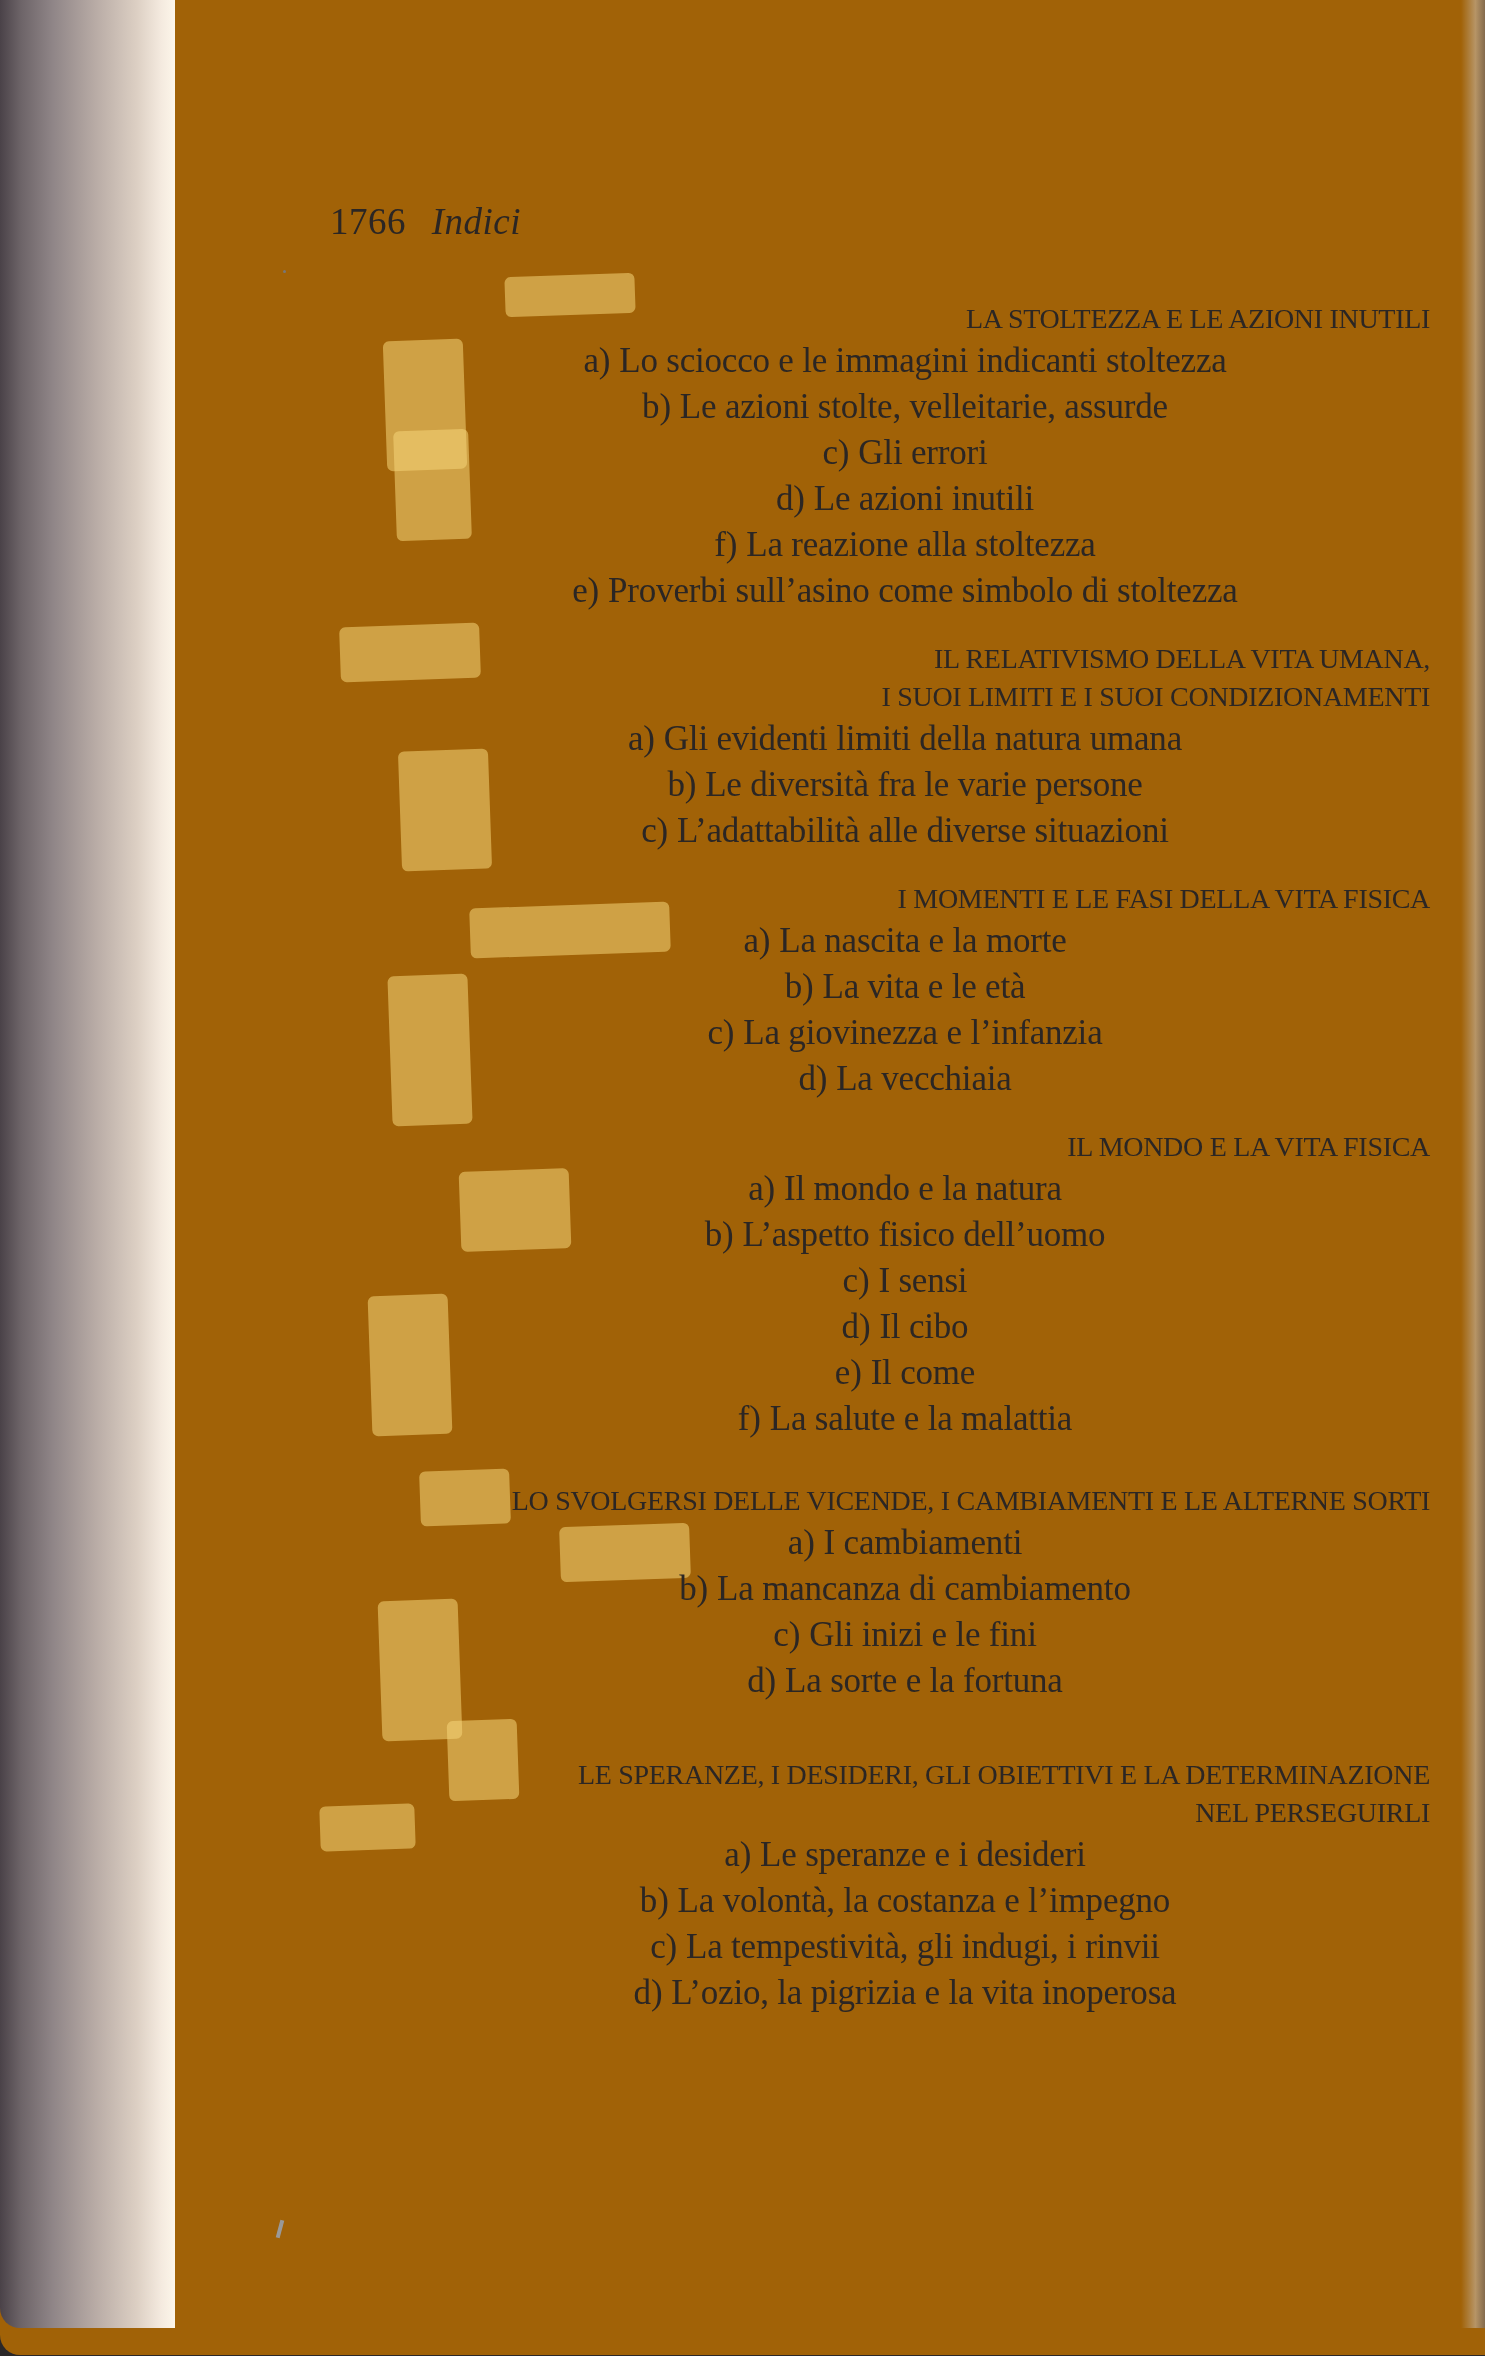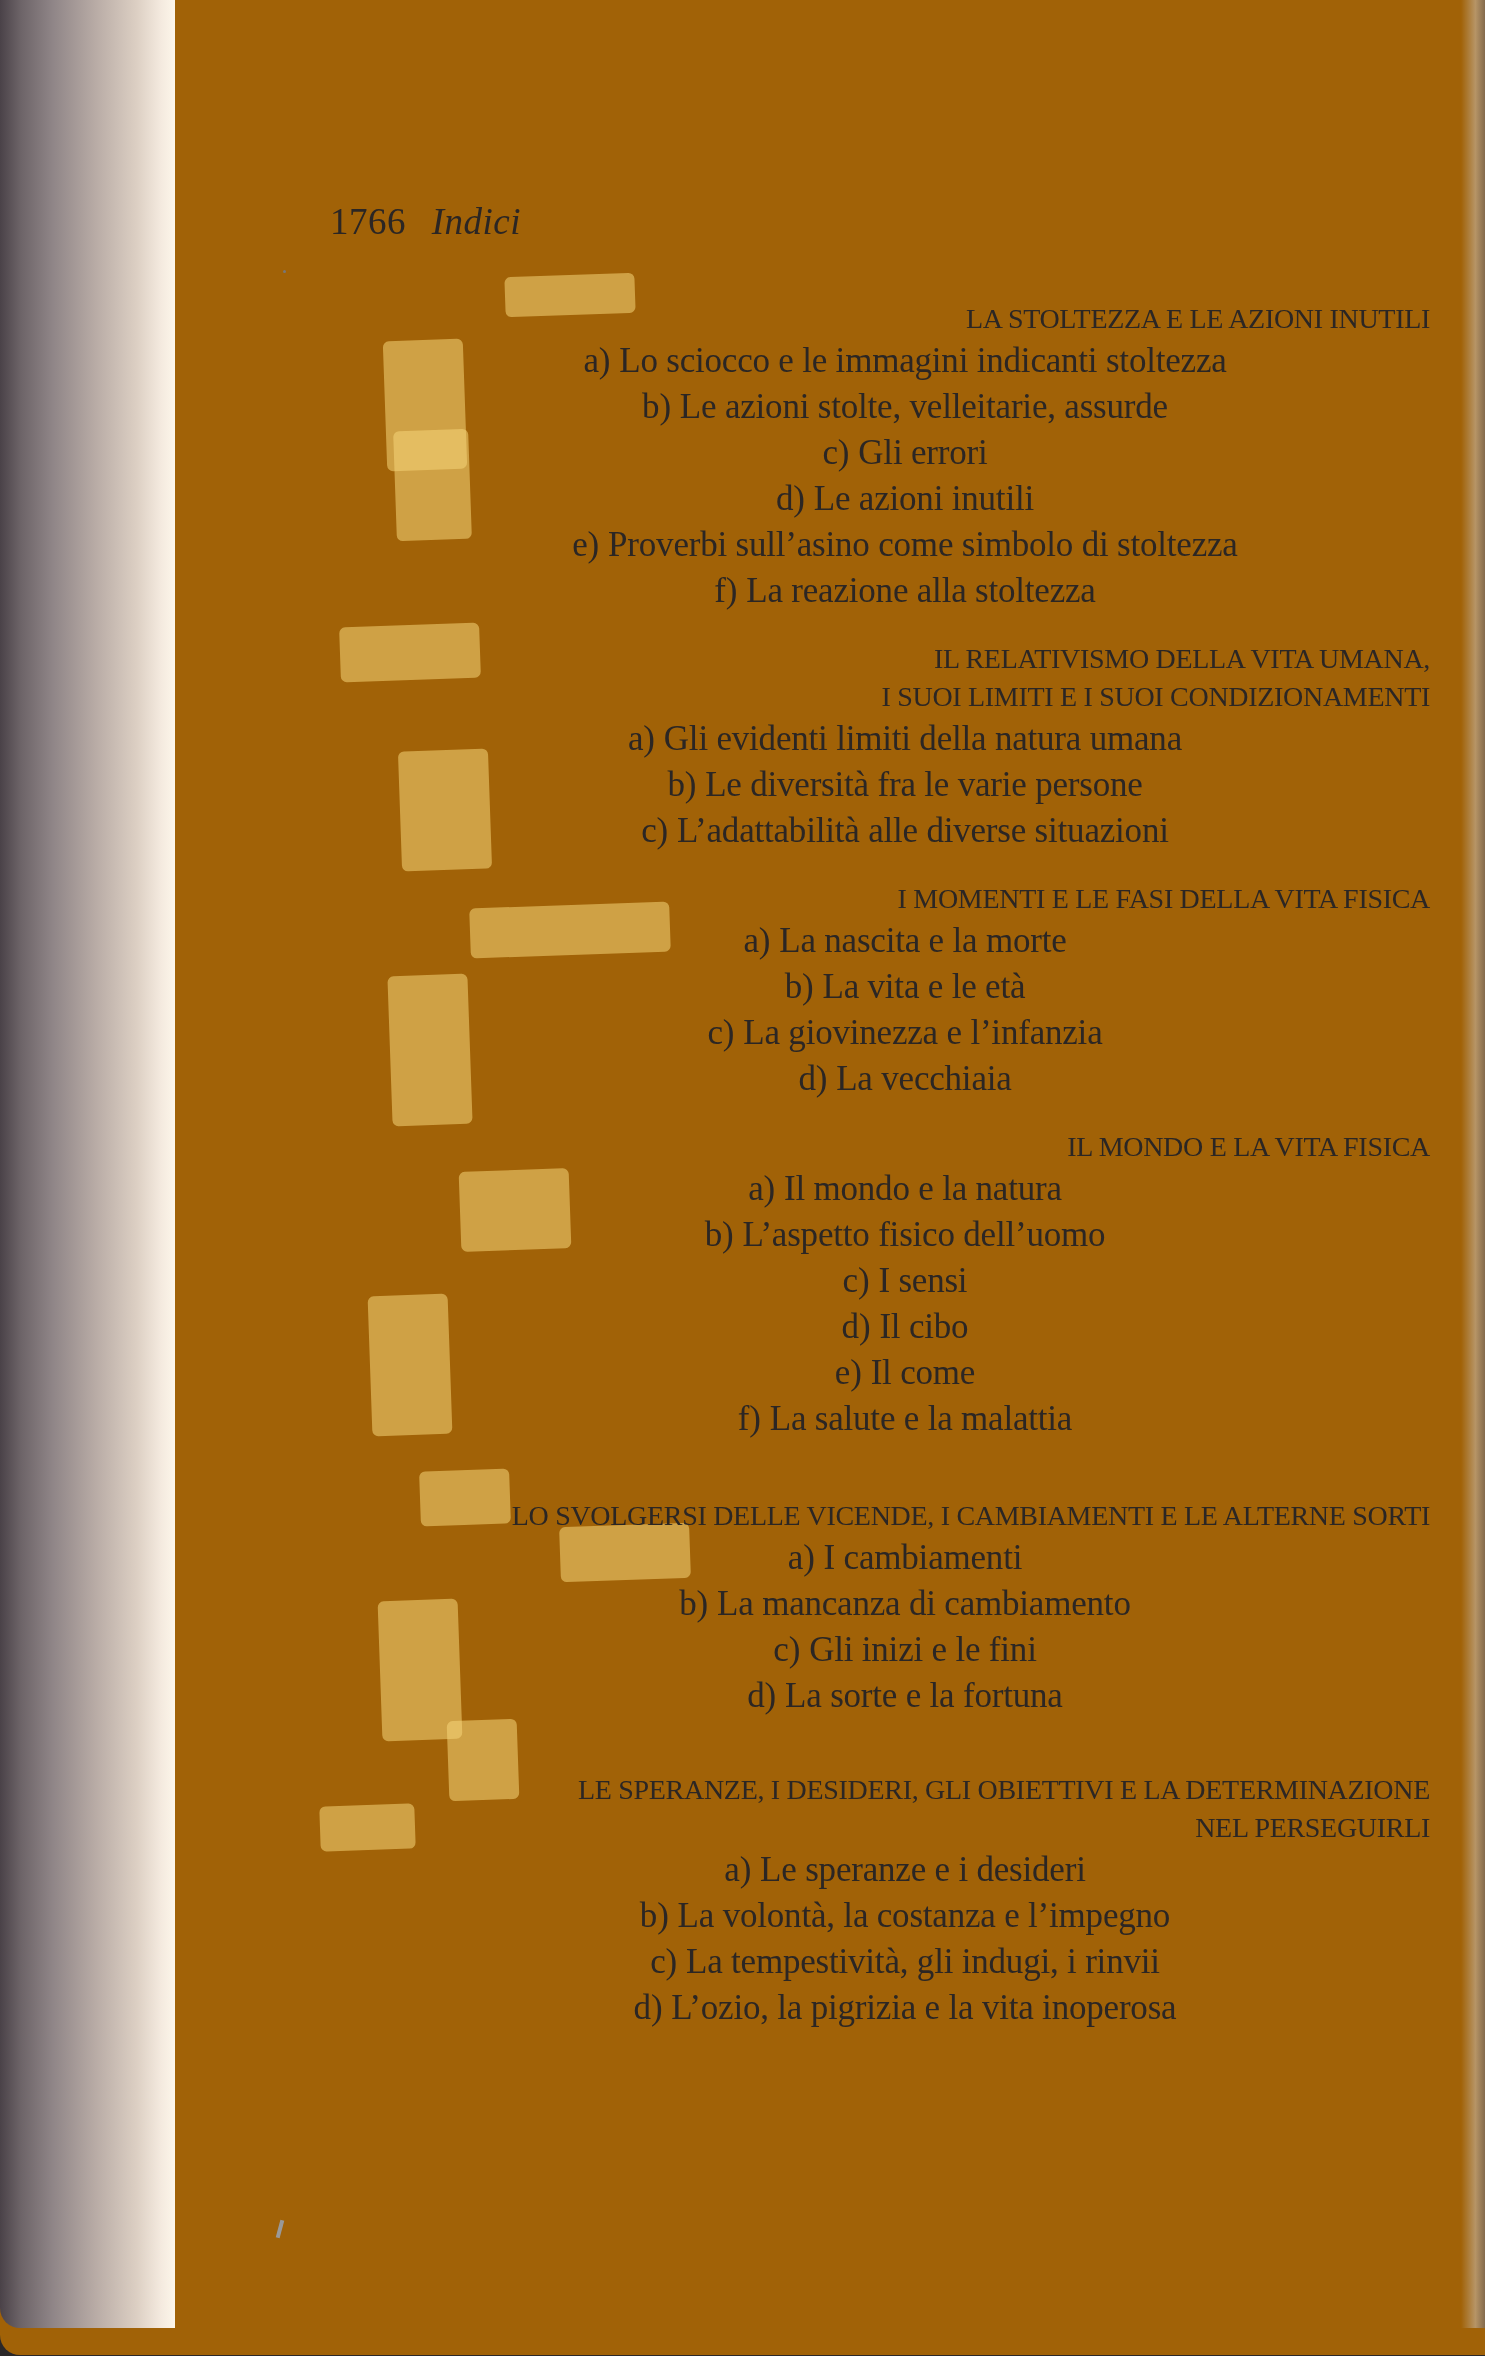--- a/index.html
+++ b/index.html
@@ -164,22 +164,22 @@
 
     <div class="group">
       <div class="group-title">
         <span>LA STOLTEZZA E LE AZIONI INUTILI</span>
       </div>
       <ul class="items">
         <li><span class="letter">a)</span><span>Lo sciocco e le immagini indicanti stoltezza</span></li>
         <li><span class="letter">b)</span><span>Le azioni stolte, velleitarie, assurde</span></li>
         <li><span class="letter">c)</span><span>Gli errori</span></li>
         <li><span class="letter">d)</span><span>Le azioni inutili</span></li>
+        <li><span class="letter">f)</span><span>La reazione alla stoltezza</span></li>
         <li><span class="letter">e)</span><span>Proverbi sull’asino come simbolo di stoltezza</span></li>
-        <li><span class="letter">f)</span><span>La reazione alla stoltezza</span></li>
       </ul>
     </div>
 
     <div class="group">
       <div class="group-title">
         <span>IL RELATIVISMO DELLA VITA UMANA,</span>
         <span class="cont">I SUOI LIMITI E I SUOI CONDIZIONAMENTI</span>
       </div>
       <ul class="items">
         <li><span class="letter">a)</span><span>Gli evidenti limiti della natura umana</span></li>
@@ -207,21 +207,21 @@
       <ul class="items">
         <li><span class="letter">a)</span><span>Il mondo e la natura</span></li>
         <li><span class="letter">b)</span><span>L’aspetto fisico dell’uomo</span></li>
         <li><span class="letter">c)</span><span>I sensi</span></li>
         <li><span class="letter">d)</span><span>Il cibo</span></li>
         <li><span class="letter">e)</span><span>Il come</span></li>
         <li><span class="letter">f)</span><span>La salute e la malattia</span></li>
       </ul>
     </div>
 
-    <div class="group" style="margin-top:55px;">
+    <div class="group" style="margin-top:40px;">
       <div class="group-title">
         <span>LO SVOLGERSI DELLE VICENDE, I CAMBIAMENTI E LE ALTERNE SORTI</span>
       </div>
       <ul class="items">
         <li><span class="letter">a)</span><span>I cambiamenti</span></li>
         <li><span class="letter">b)</span><span>La mancanza di cambiamento</span></li>
         <li><span class="letter">c)</span><span>Gli inizi e le fini</span></li>
         <li><span class="letter">d)</span><span>La sorte e la fortuna</span></li>
       </ul>
     </div>

